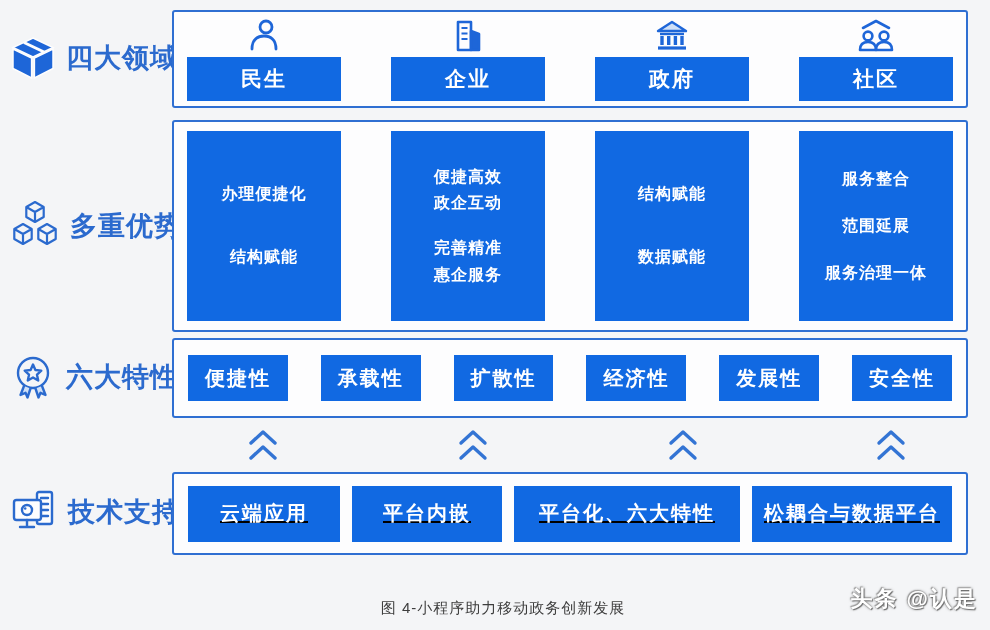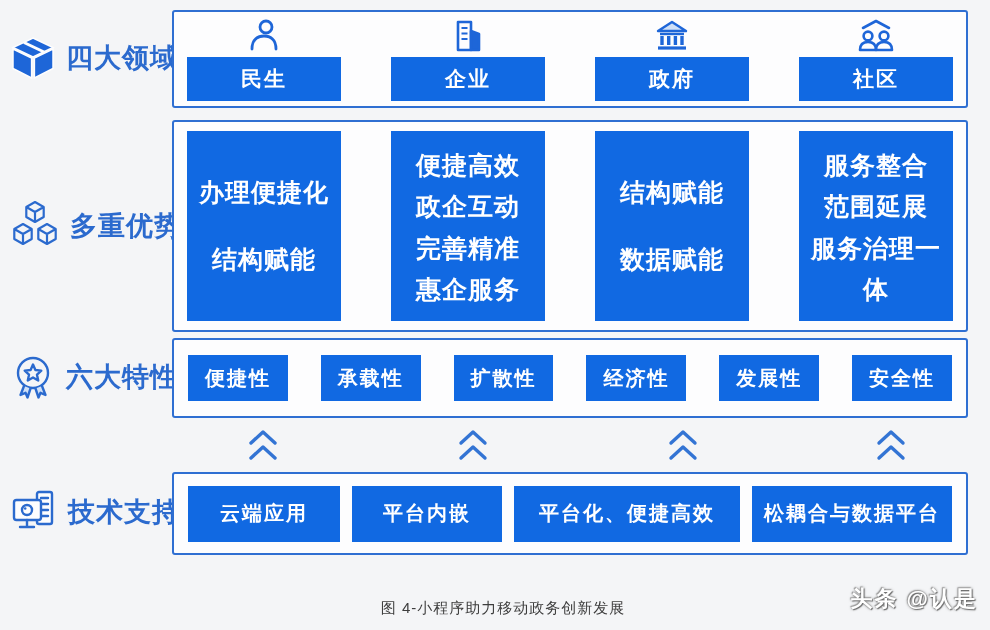--- a/index.html
+++ b/index.html
@@ -22,39 +22,39 @@
 
   
   .panel {
     position: absolute; left: 172px; width: 796px;
     background: #fdfdfe; border: 2px solid #2f6fd2; border-radius: 3px;
     display: flex; align-items: center; justify-content: space-between;
   }
   .panel1 { top: 10px;  height: 98px;  padding: 0 13px; }
   .panel2 { top: 120px; height: 212px; padding: 0 13px; }
   .panel3 { top: 338px; height: 80px;  padding: 0 14px; gap: 33px; }
-  .panel4 { top: 472px; height: 83px;  padding: 16px 14px; }
+  .panel4 { top: 472px; height: 83px;  padding: 16px 14px; text-decoration: underline; }
 
   .btn {
     background: #1169e2; color: #ffffff;
     display: flex; align-items: center; justify-content: center;
     font-weight: 700; letter-spacing: 2px;
   }
 
   
   .domain-col { width: 154px; display: flex; flex-direction: column; align-items: center; }
   .domain-icon { height: 36px; display: flex; align-items: flex-end; justify-content: center; margin-bottom: 4px; }
   .domain-btn { width: 100%; height: 44px; font-size: 21px; }
 
   
   .adv-card {
     width: 154px; height: 190px;
     background: #1169e2; color: #fff;
     display: flex; flex-direction: column; align-items: center; justify-content: space-evenly;
-    text-align: center; font-size: 25px; font-weight: 700;
+    text-align: center; font-size: 16px; font-weight: 700;
     letter-spacing: 1px; padding: 14px 4px;
   }
   .adv-group { white-space: pre-line; line-height: 1.65; }
 
   
   .feature-btn { width: 115px; height: 46px; font-size: 20px; }
 
   
   .chevron { position: absolute; top: 428px; }
 
@@ -227,20 +227,20 @@
   <span class="chevron" style="left:874px">
     <svg width="34" height="36" viewBox="0 0 34 36" fill="none" stroke="#3374d4" stroke-width="3.4" stroke-linecap="round" stroke-linejoin="round">
       <path d="M5 15 L17 4 L29 15"></path>
         <path d="M5 30 L17 19 L29 30"></path>
     </svg>
   </span>
 
   <div class="panel panel4">
     <div class="btn support-btn sw1">云端应用</div>
     <div class="btn support-btn sw2">平台内嵌</div>
-    <div class="btn support-btn sw3">平台化、便捷高效</div>
+    <div class="btn support-btn sw3">平台化、六大特性</div>
     <div class="btn support-btn sw4">松耦合与数据平台</div>
   </div>
 
   <div class="caption">图 4-小程序助力移动政务创新发展</div>
   <div class="watermark">头条 @认是</div>
 
 </div>
 
 </body></html>

